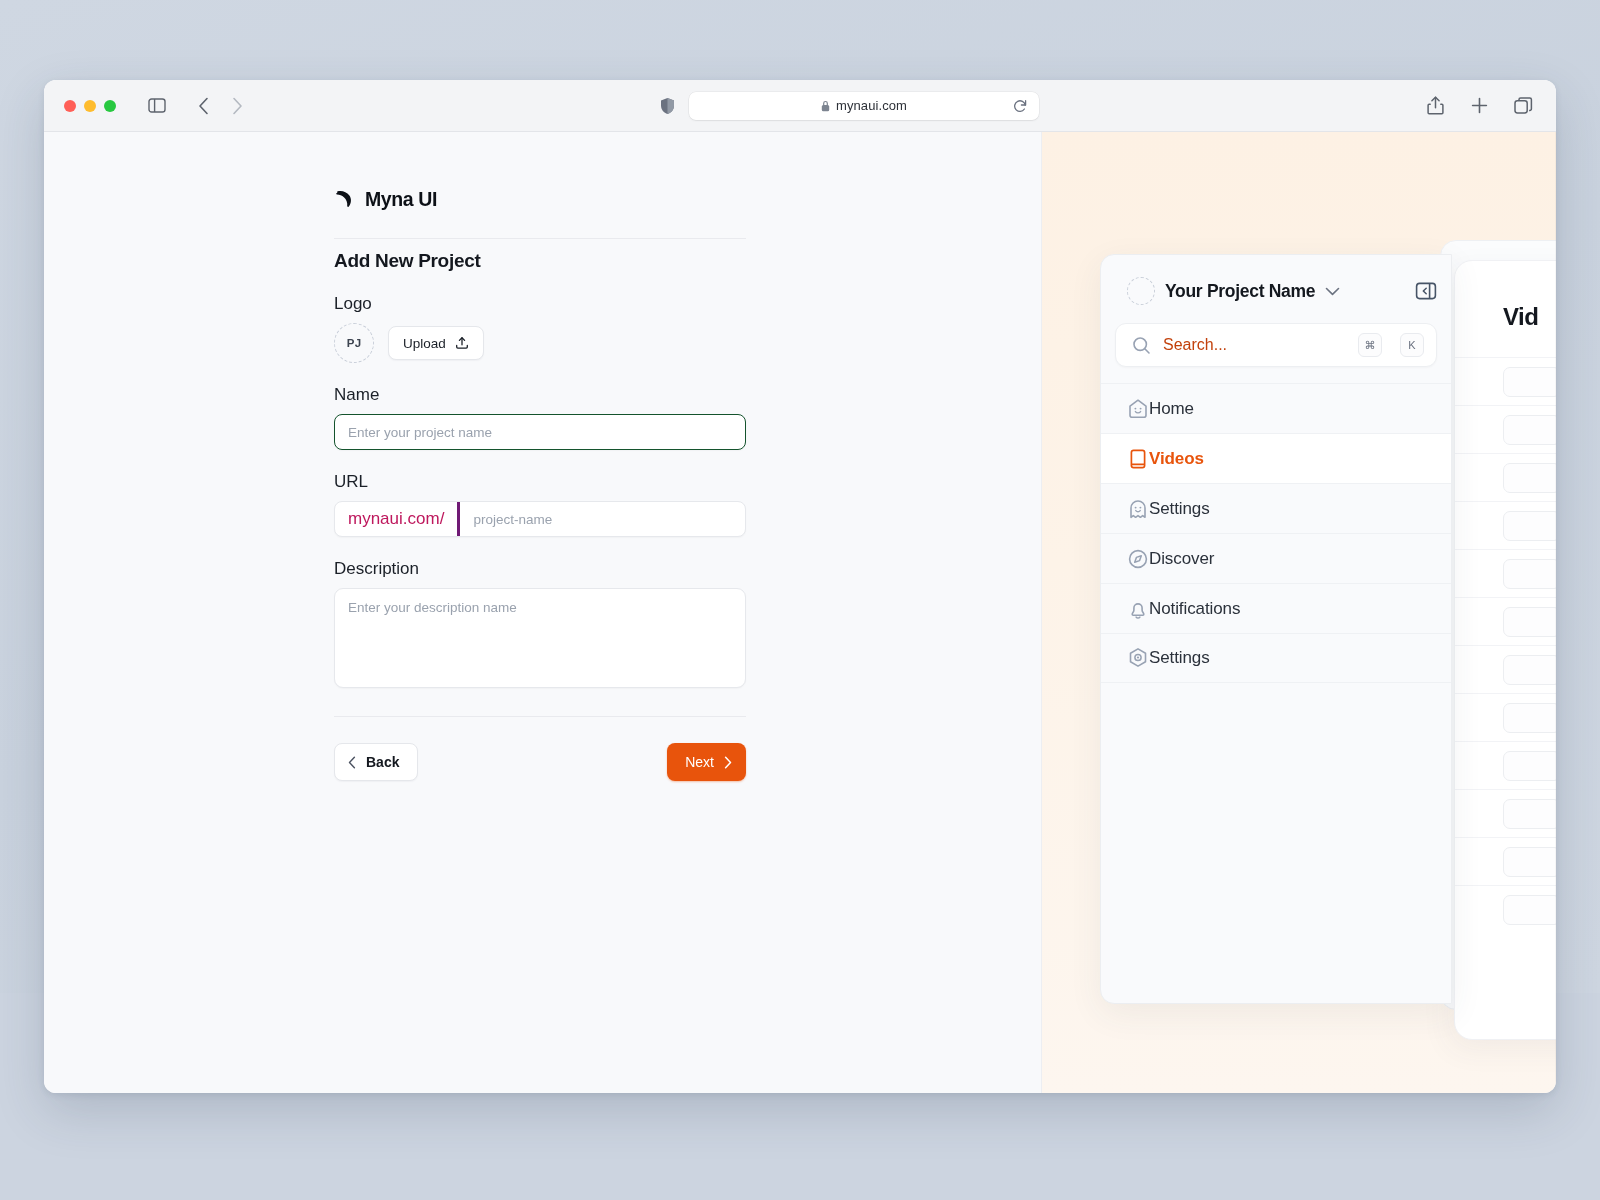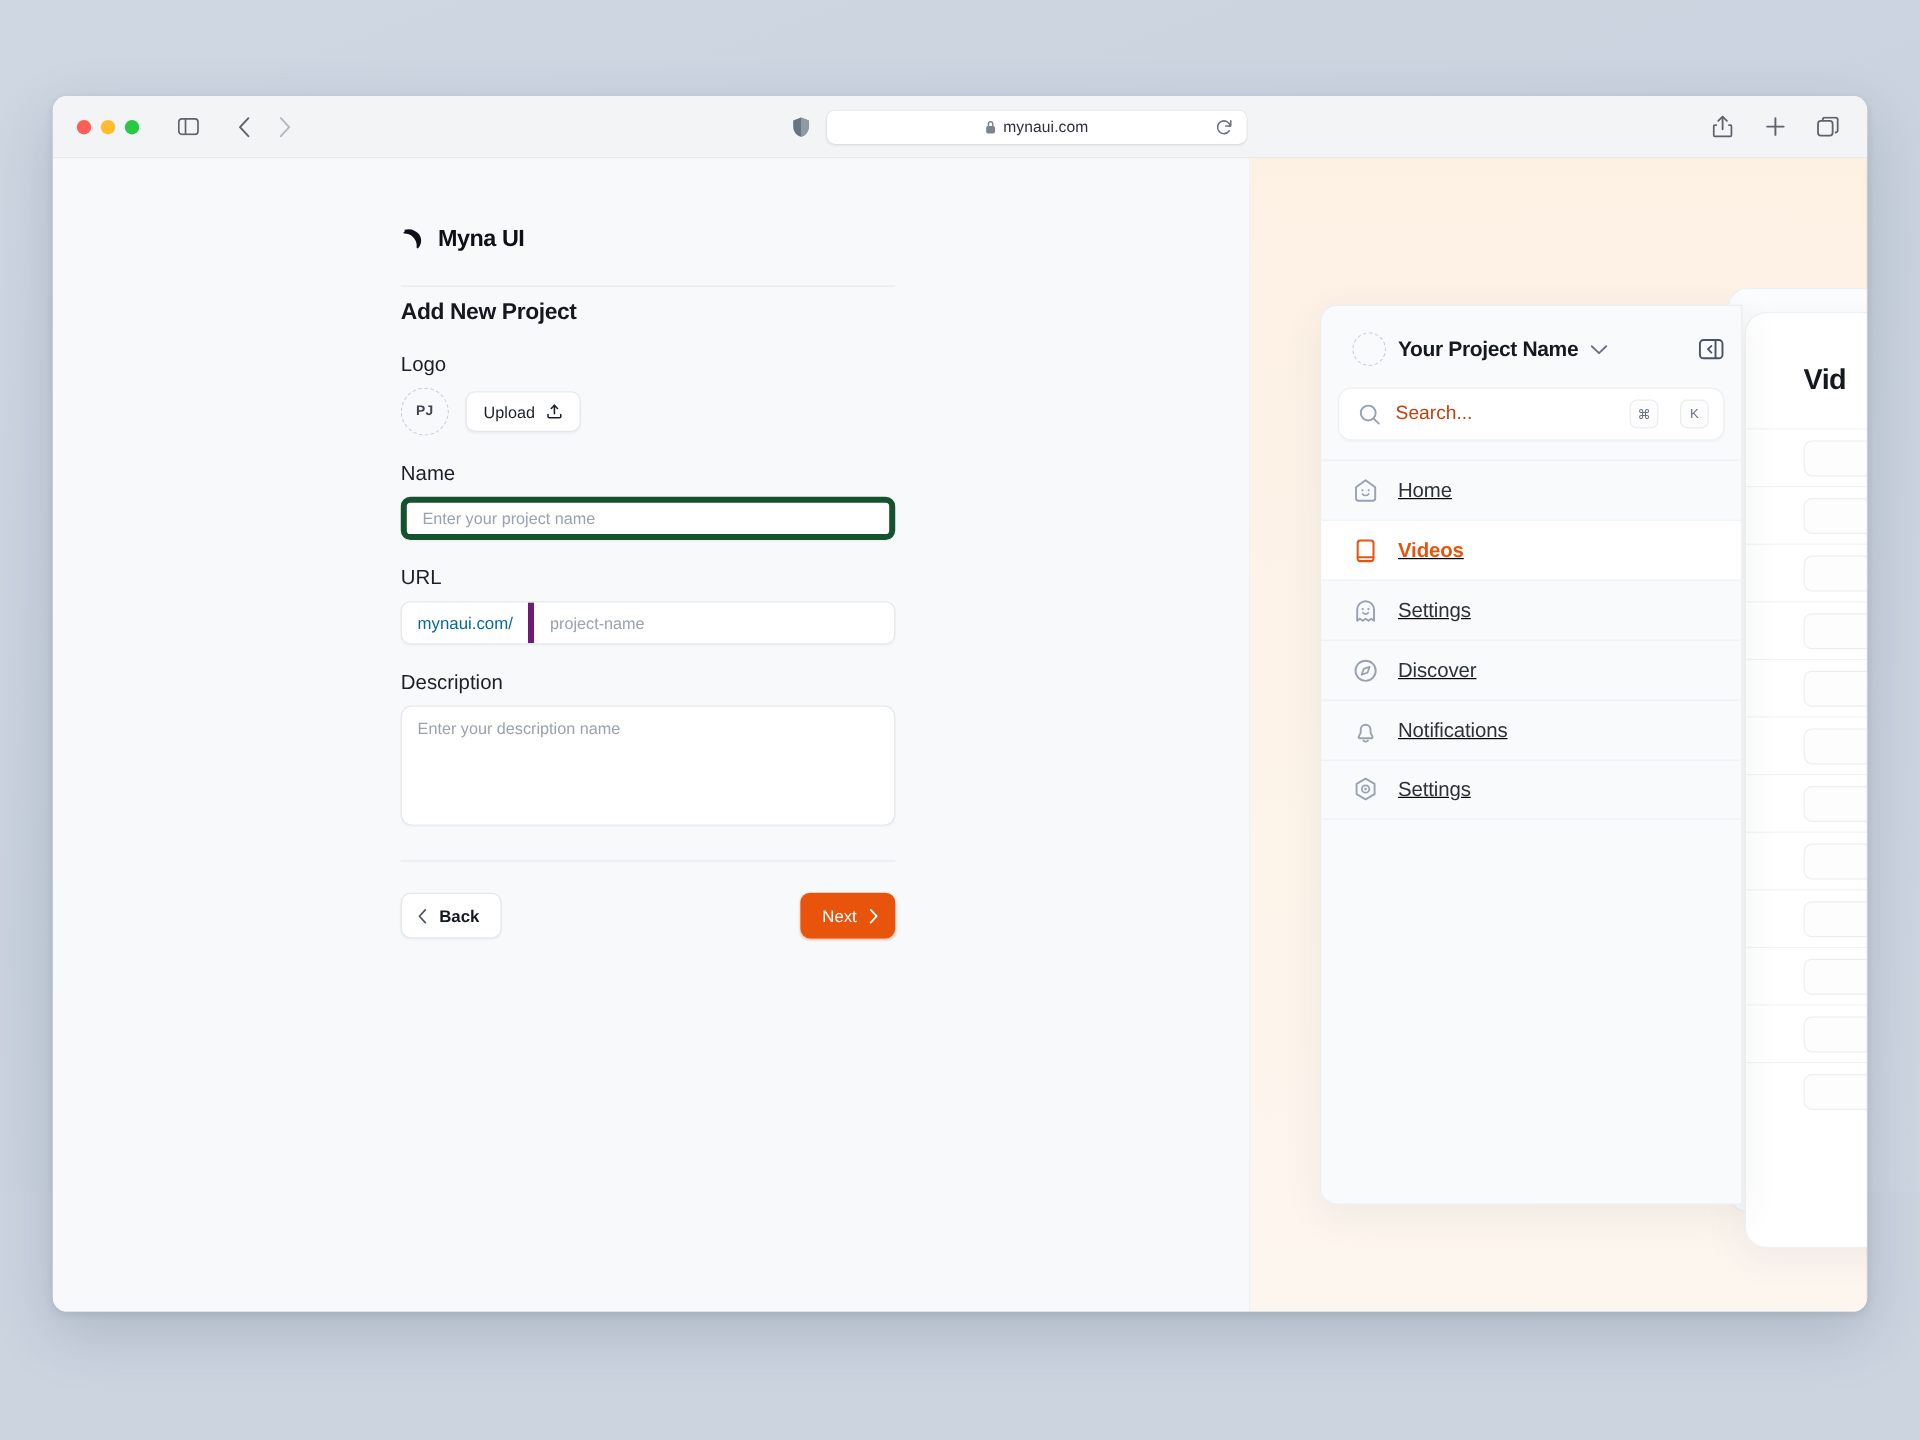--- a/index.html
+++ b/index.html
@@ -146,21 +146,21 @@
     font-size: 13.5px; color: #1b2028;
     cursor: pointer;
     box-shadow: 0 1px 1.5px rgba(16,24,40,.04);
   }
 
   
   .text-input {
     width: 100%;
     height: 36px;
     background: #ffffff;
-    border: 5px solid #14532d;
+    border: 1px solid #14532d;
     border-radius: 8px;
     padding: 0 13px;
     font-size: 13.5px;
     color: #1b2028;
     font-family: "Liberation Sans", sans-serif;
     outline: none;
     box-shadow: 0 1px 1.5px rgba(16,24,40,.03);
   }
   .text-input::placeholder { color: #9aa2ae; }
 
@@ -170,22 +170,22 @@
     height: 36px;
     background: #ffffff;
     border: 1px solid #e6e8ec;
     border-radius: 8px;
     overflow: hidden;
     box-shadow: 0 1px 1.5px rgba(16,24,40,.03);
   }
   #url-prefix {
     display: flex; align-items: center;
     padding: 0 13px;
-    font-size: 14px; color: #0369a1;
-    border-right: 5px solid #701a75;
+    font-size: 17px; color: #be185d;
+    border-right: 3px solid #701a75;
     white-space: nowrap;
   }
   #url-input {
     flex: 1;
     border: none;
     outline: none;
     padding: 0 13px;
     font-size: 13.5px;
     color: #1b2028;
     font-family: "Liberation Sans", sans-serif;
@@ -303,25 +303,23 @@
     background: #fcfcfd;
     display: flex; align-items: center; justify-content: center;
     font-size: 11px; color: #6b7280;
   }
   .kbd + .kbd { margin-left: 6px; }
 
   #app-nav { margin-top: 16px; }
   .nav-item {
     height: 50px;
     display: flex; align-items: center;
-    gap: 16px;
     padding: 0 26px;
     border-top: 1px solid #eff1f4;
     cursor: pointer;
-    text-decoration: underline;
   }
   .nav-item:last-child { border-bottom: 1px solid #eff1f4; }
   .nav-label { font-size: 17px; color: #2b313b; letter-spacing: -.1px; }
   .nav-item.active { background: #ffffff; }
   .nav-item.active .nav-label { color: #e8540c; font-weight: 700; }
   .nav-icon { width: 22px; height: 22px; display:flex; align-items:center; justify-content:center; color: #98a2b3; flex-shrink: 0; }
   .nav-item.active .nav-icon { color: #e8540c; }
 
   
   #content-panel-back {

